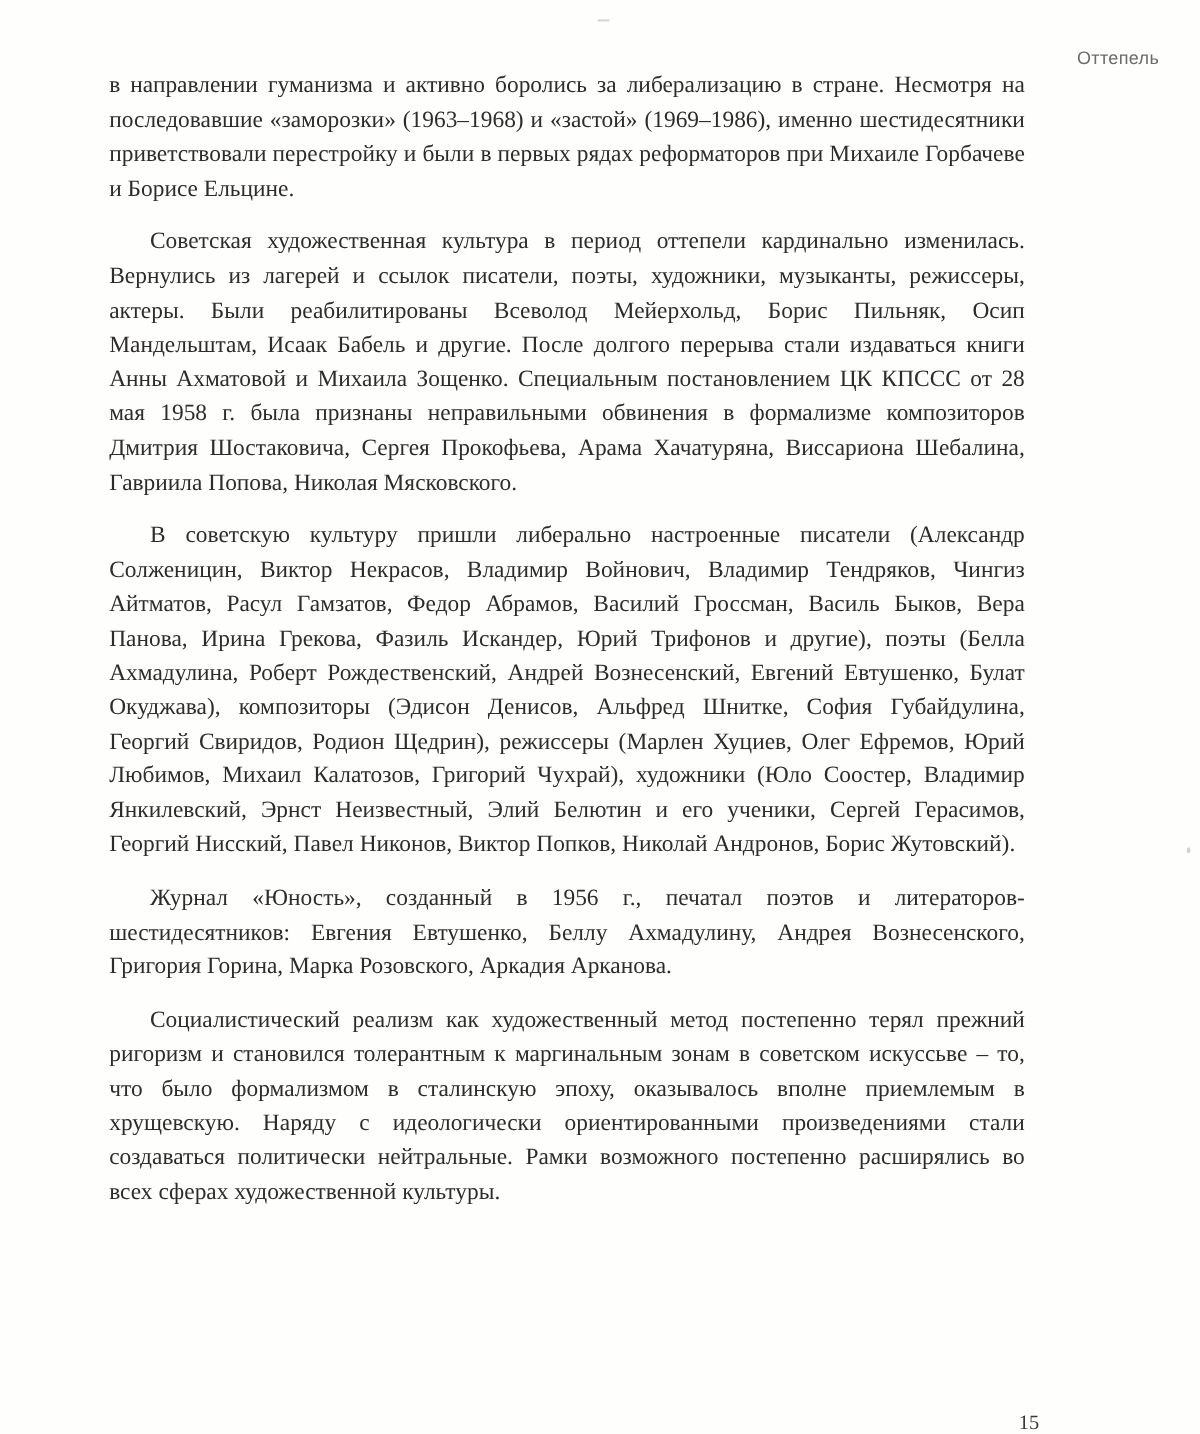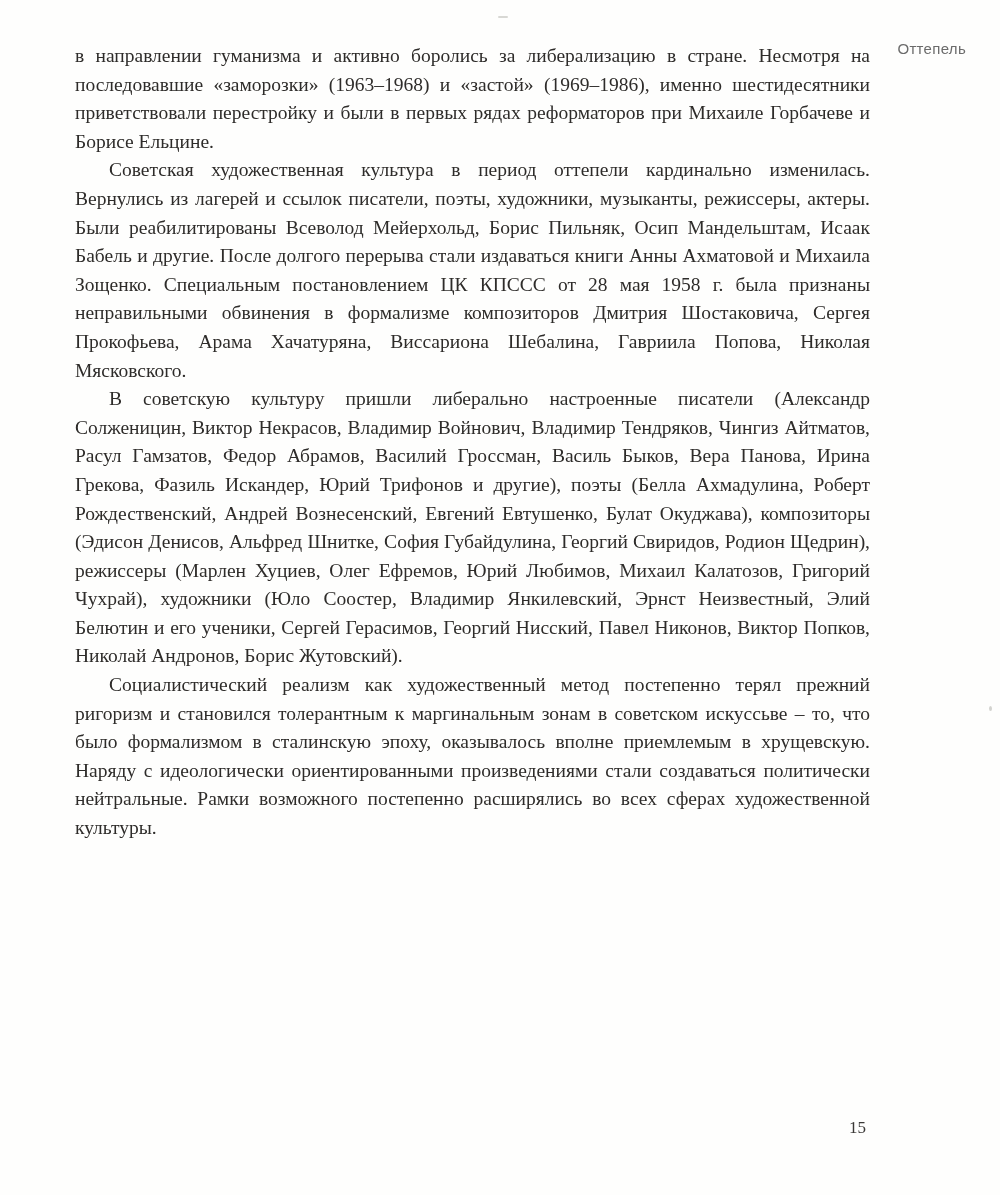--- a/index.html
+++ b/index.html
@@ -32,30 +32,30 @@
     position: absolute;
     top: 42px;
     left: 75px;
     width: 795px;
     color: #2e2c2a;
     font-size: 19.5px;
     line-height: 28.6px;
     text-align: justify;
   }
   .text-block p {
-    margin: 0;
+    margin: 16px;
     padding: 0;
     text-indent: 34px;
   }
   .text-block p.no-indent {
     text-indent: 0;
   }
   .page-number {
     position: absolute;
-    top: 1118px;
+    top: 1176px;
     right: 134px;
     font-size: 17px;
     color: #3a3836;
   }
   .speck-1 {
     position: absolute;
     top: 16px;
     left: 498px;
     width: 10px;
     height: 2px;
@@ -79,18 +79,19 @@
 
   <div class="running-head">Оттепель</div>
 
   <div class="speck-1"></div>
   <div class="speck-2"></div>
 
   <div class="text-block">
     <p class="no-indent">в направлении гуманизма и активно боролись за либерализацию в стране. Несмотря на последовавшие «заморозки» (1963–1968) и «застой» (1969–1986), именно шестидесятники приветствовали перестройку и были в первых рядах реформаторов при Михаиле Горбачеве и Борисе Ельцине.</p>
     <p>Советская художественная культура в период оттепели кардинально изменилась. Вернулись из лагерей и ссылок писатели, поэты, художники, музыканты, режиссеры, актеры. Были реабилитированы Всеволод Мейерхольд, Борис Пильняк, Осип Мандельштам, Исаак Бабель и другие. После долгого перерыва стали издаваться книги Анны Ахматовой и Михаила Зощенко. Специальным постановлением ЦК КПССС от 28 мая 1958 г. была признаны неправильными обвинения в формализме композиторов Дмитрия Шостаковича, Сергея Прокофьева, Арама Хачатуряна, Виссариона Шебалина, Гавриила Попова, Николая Мясковского.</p>
     <p>В советскую культуру пришли либерально настроенные писатели (Александр Солженицин, Виктор Некрасов, Владимир Войнович, Владимир Тендряков, Чингиз Айтматов, Расул Гамзатов, Федор Абрамов, Василий Гроссман, Василь Быков, Вера Панова, Ирина Грекова, Фазиль Искандер, Юрий Трифонов и другие), поэты (Белла Ахмадулина, Роберт Рождественский, Андрей Вознесенский, Евгений Евтушенко, Булат Окуджава), композиторы (Эдисон Денисов, Альфред Шнитке, София  Губайдулина, Георгий Свиридов, Родион  Щедрин), режиссеры (Марлен Хуциев, Олег Ефремов, Юрий Любимов, Михаил Калатозов, Григорий Чухрай), художники (Юло Соостер, Владимир Янкилевский, Эрнст Неизвестный, Элий Белютин и его ученики, Сергей Герасимов, Георгий Нисский, Павел Никонов, Виктор Попков, Николай Андронов, Борис Жутовский).</p>
+    <p>Журнал «Юность», созданный в 1956 г., печатал поэтов и литераторов-шестидесятников: Евгения Евтушенко, Беллу Ахмадулину, Андрея Вознесенского, Григория Горина, Марка Розовского, Аркадия Арканова.</p>
     <p>Социалистический реализм как художественный метод постепенно терял прежний ригоризм и становился толерантным к маргинальным зонам в советском искуссьве – то, что было формализмом в сталинскую эпоху, оказывалось вполне приемлемым в хрущевскую. Наряду с идеологически ориентированными произведениями стали создаваться политически нейтральные. Рамки возможного постепенно расширялись во всех сферах художественной культуры.</p>
   </div>
 
   <div class="page-number">15</div>
 
 </div>
 
 </body></html>

